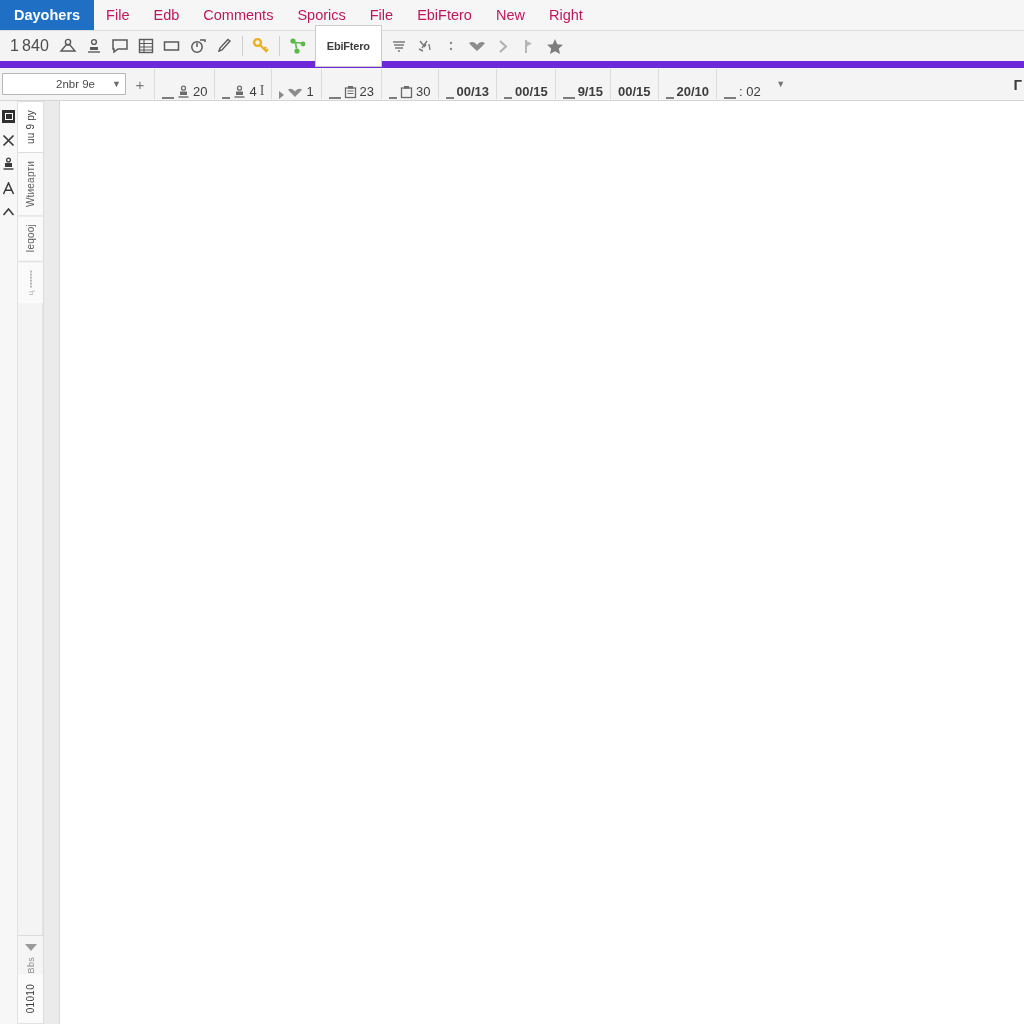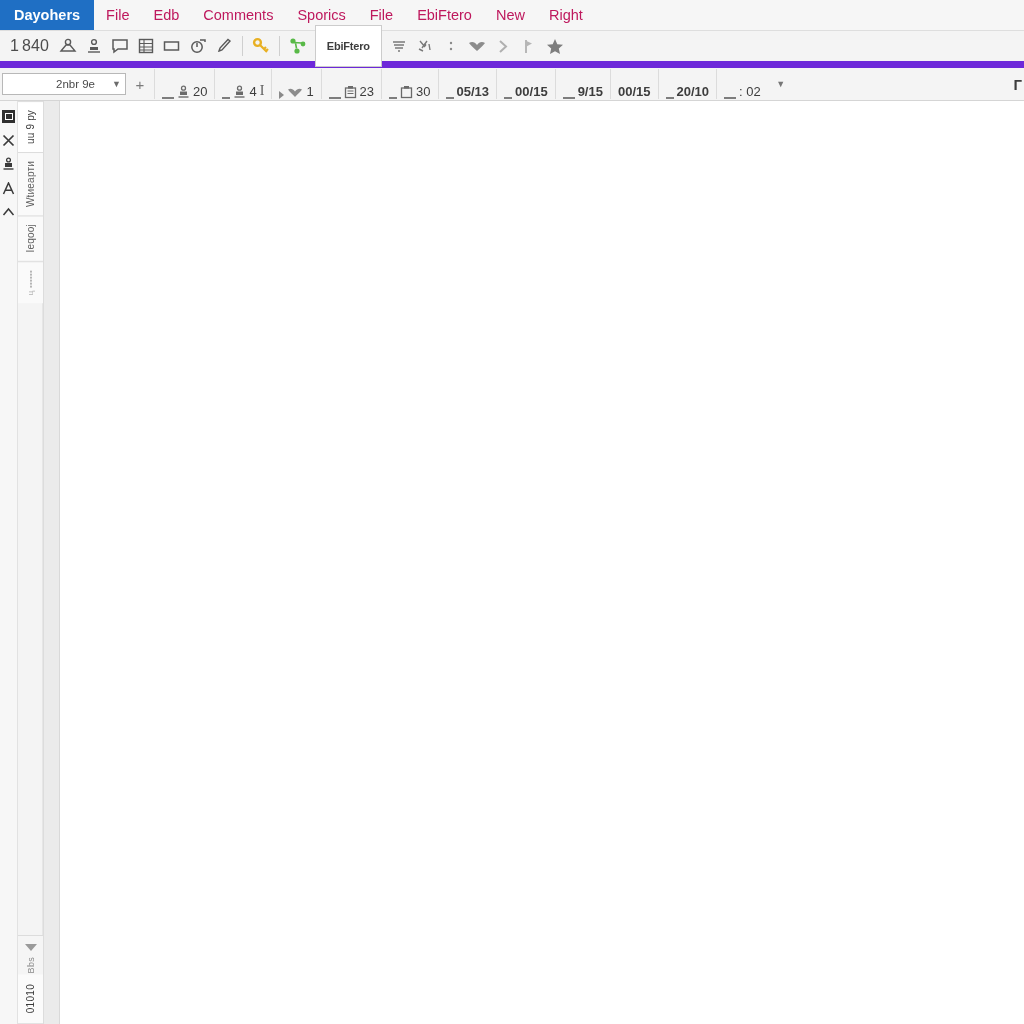--- a/index.html
+++ b/index.html
@@ -622,21 +622,21 @@
         <svg width="13" height="14" viewBox="0 0 13 14">
             <rect x="1.5" y="3" width="10" height="9.5" fill="none" stroke="#6a6a6a" stroke-width="1.3"></rect>
             <rect x="4" y="1" width="5" height="2.6" fill="#6a6a6a"></rect>
           </svg>
       </span>
       <span class="fval">30</span>
     </div>
 
     <div class="field">
       <span class="dash s"></span>
-      <span class="fval b">05/13</span>
+      <span class="fval b">00/13</span>
     </div>
 
     <div class="field">
       <span class="dash s"></span>
       <span class="fval b">00/15</span>
     </div>
 
     <div class="field">
       <span class="dash m"></span>
       <span class="fval b">9/15</span>

